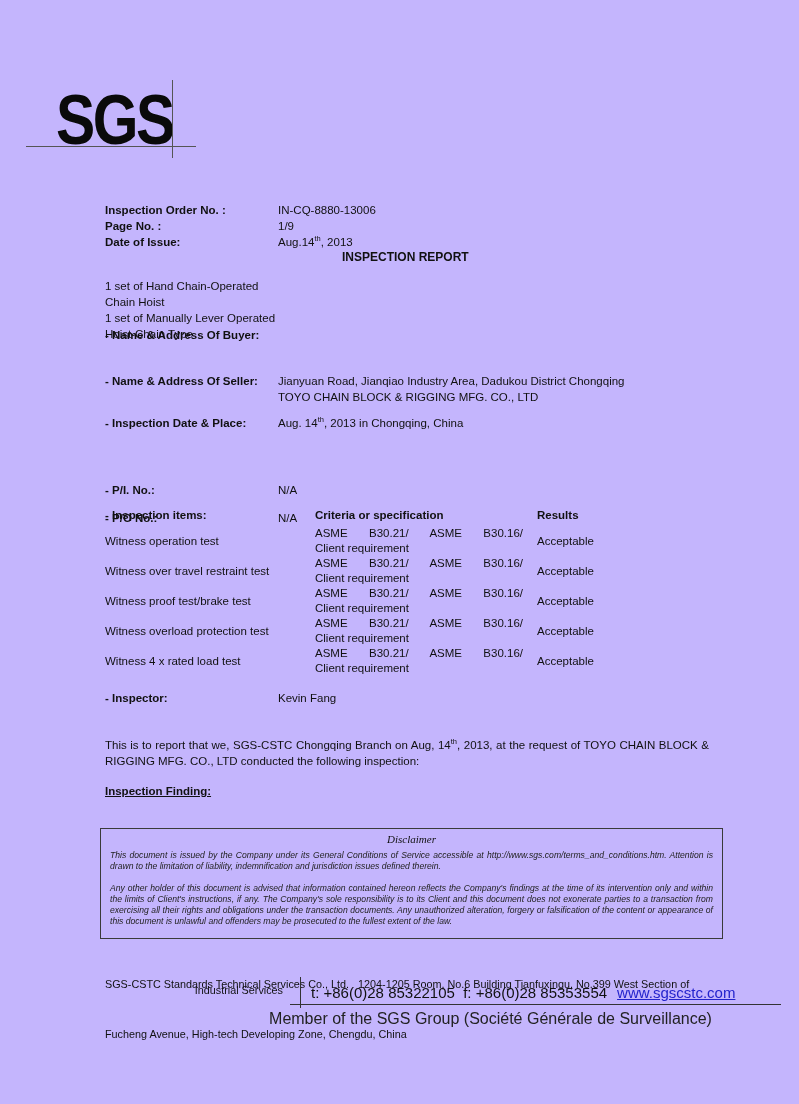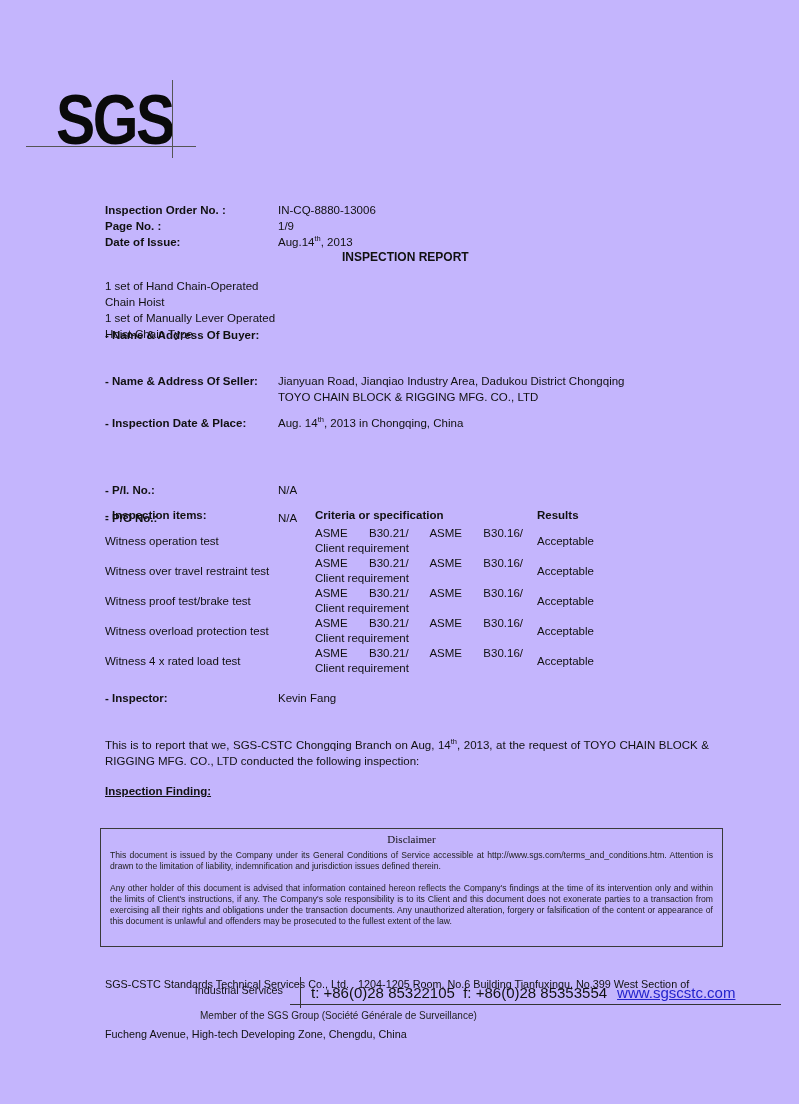--- a/index.html
+++ b/index.html
@@ -43,33 +43,33 @@
   .items-table .item-cell, .items-table .result-cell { display: flex; align-items: center; font-size: 11.5px; }
   .items-table .result-cell, .items-table .hdr.res { padding-left: 14px; }
   .criteria-cell { font-size: 11.5px; line-height: 15px; }
   .criteria-l1 { display: block; text-align: justify; text-align-last: justify; }
 
   
   .statement { position: absolute; left: 105px; top: 738px; width: 604px; font-size: 11.5px; line-height: 15.5px; text-align: justify; }
   .finding { position: absolute; left: 105px; top: 785px; font-size: 11.5px; font-weight: bold; text-decoration: underline; }
 
   
-  .disclaimer { position: absolute; left: 100px; top: 828px; width: 623px; border: 1px solid #3a3a3a; padding: 3px 9px 18px 9px; }
+  .disclaimer { position: absolute; left: 100px; top: 828px; width: 623px; border: 1px solid #3a3a3a; padding: 3px 9px 10px 9px; font-style: italic; }
   .disclaimer-title { text-align: center; font-family: "Liberation Serif", serif; font-size: 11px; line-height: 15px; margin-bottom: 3px; }
   .disclaimer p { font-size: 8.6px; line-height: 11.3px; text-align: justify; color: #222; }
   .disclaimer p + p { margin-top: 10px; }
 
   
   .footer-address { position: absolute; left: 105px; top: 943px; font-size: 10.8px; line-height: 16.5px; white-space: pre; }
   .footer-division { position: absolute; left: 170px; top: 984px; width: 113px; text-align: right; font-size: 10.8px; }
   .footer-vline { position: absolute; left: 300px; top: 977px; width: 1px; height: 31px; background: #333; }
   .footer-contact { position: absolute; left: 311px; top: 984px; font-size: 15px; white-space: pre; }
   .footer-link { text-decoration: underline; margin-left: 10px; }
   .footer-hline { position: absolute; left: 290px; top: 1004px; width: 491px; height: 1px; background: #333; }
-  .footer-member { position: absolute; left: 200px; top: 1010px; width: 581px; font-size: 10px; color: #222; }
+  .footer-member { position: absolute; left: 200px; top: 1010px; width: 581px; text-align: center; font-size: 16px; color: #222; }
 </style>
 </head>
 <body>
 
 <div class="page">
 
   <div>
     <span class="logo-text">SGS</span>
     <div class="logo-hline"></div>
     <div class="logo-vline"></div>

